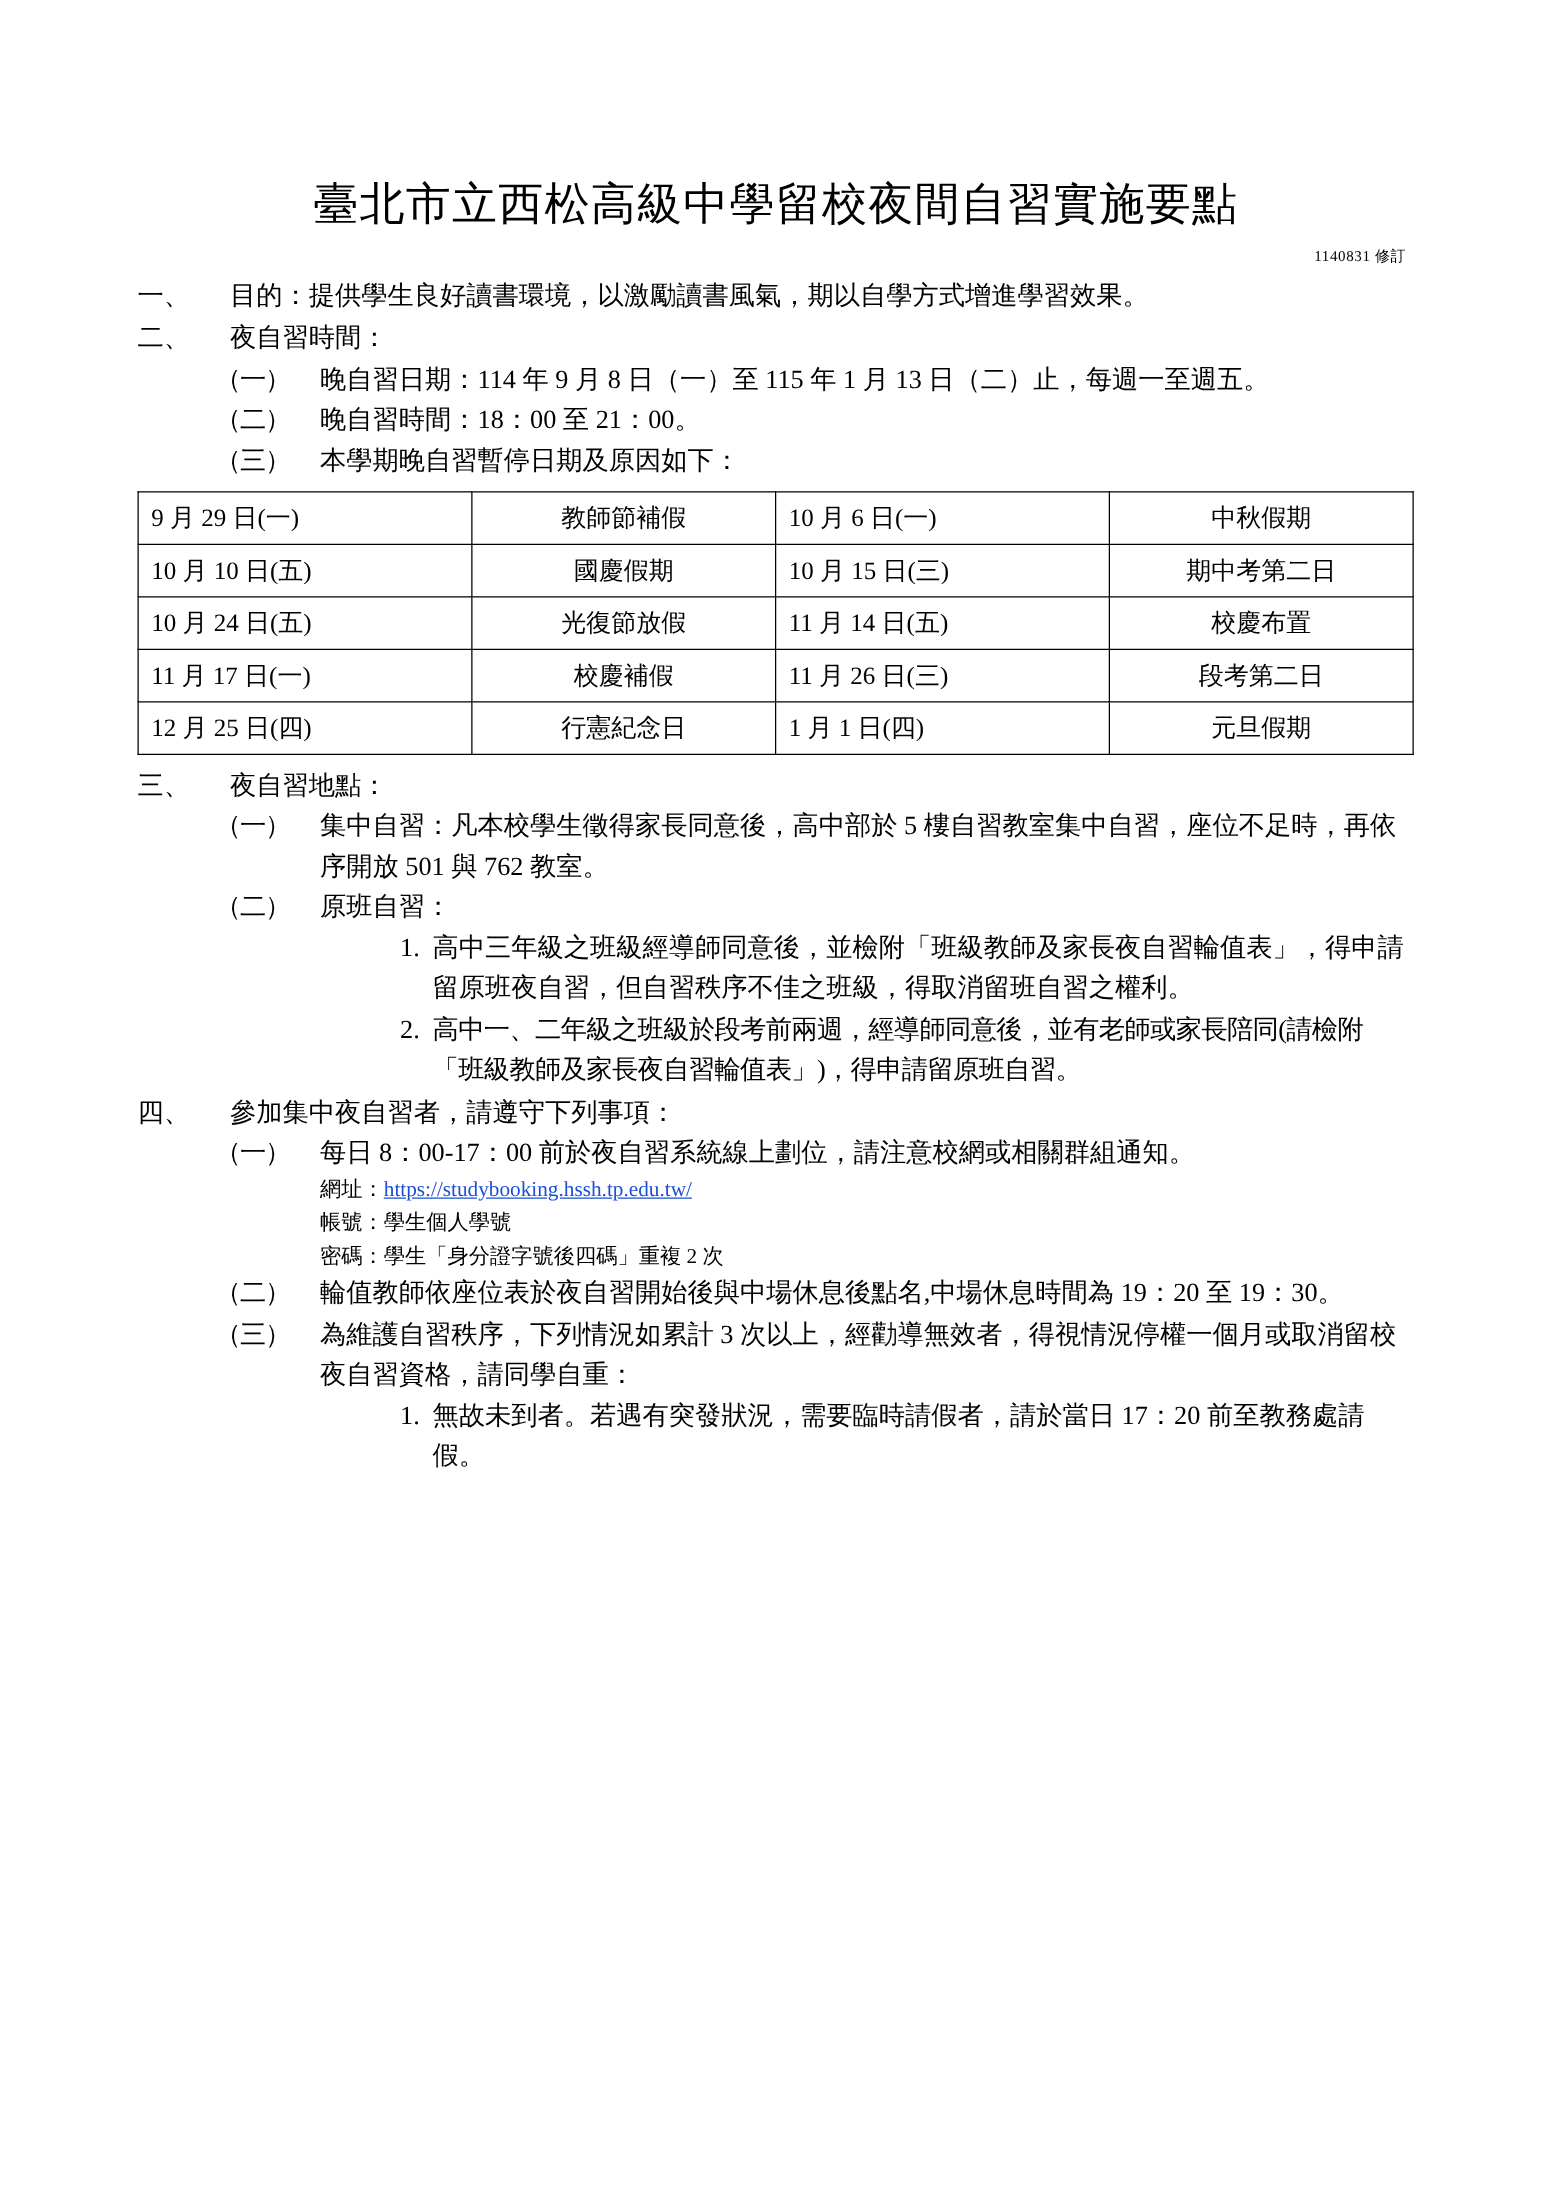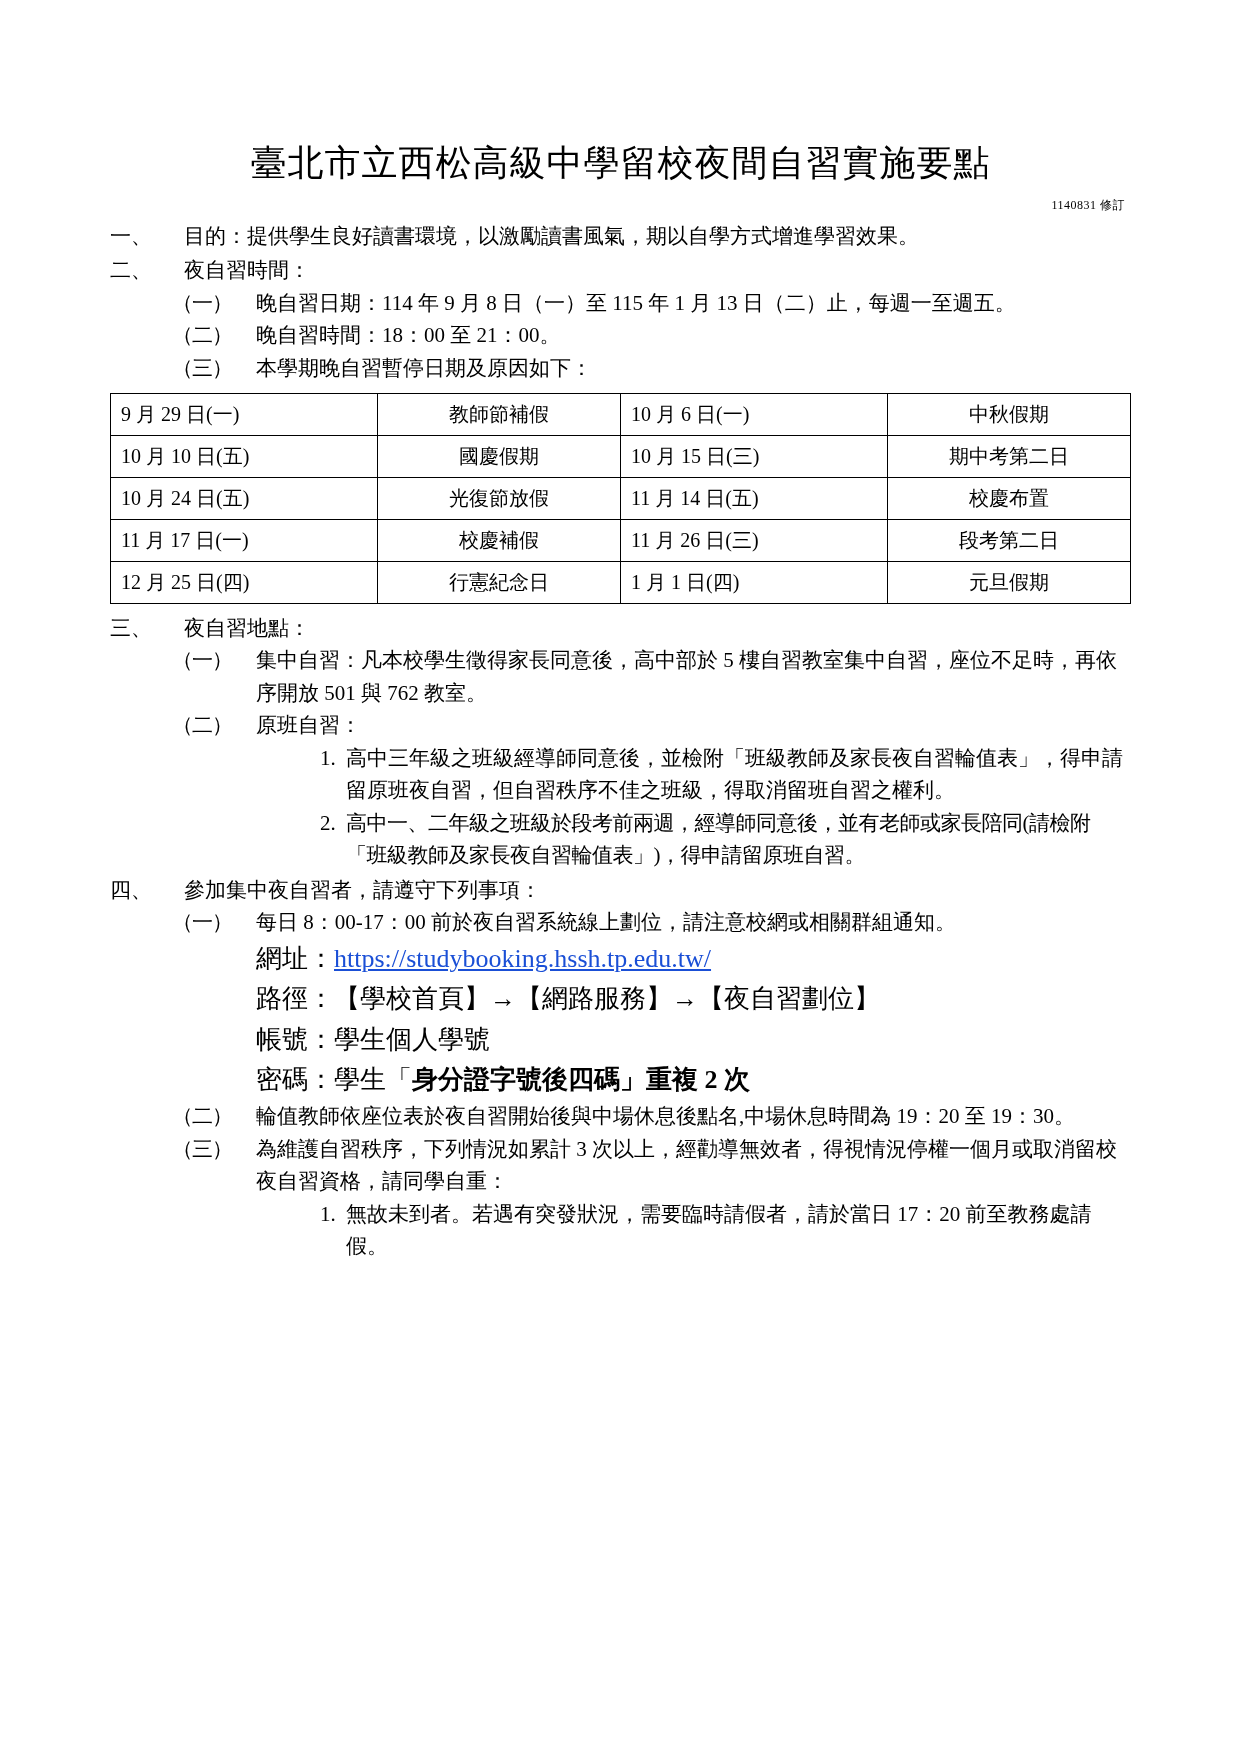--- a/index.html
+++ b/index.html
@@ -72,21 +72,21 @@
     margin-left: 210px;
   }
   .lvl3 .marker {
     width: 26px;
     flex: 0 0 26px;
   }
   .lvl3 .body {
     flex: 1;
   }
   .sub-line {
-    font-size: 26px;
+    font-size: 17px;
     line-height: 1.55;
     margin-left: 146px;
   }
   .indent-cont {
     margin-left: 146px;
   }
   table.holiday {
     border-collapse: collapse;
     width: 100%;
     margin: 8px 0 8px 0;
@@ -104,21 +104,21 @@
   }
   td.reason-cell {
     width: 180px;
     text-align: center;
   }
   a.link {
     color: #1a4fd6;
     text-decoration: underline;
   }
   .bold {
-    font-weight: bold;
+    font-weight: normal;
   }
   .tight {
     letter-spacing: -0.5px;
   }
 </style>
 </head>
 <body>
 
 <div class="page">
 
@@ -218,21 +218,20 @@
 
   <div class="lvl2">
     <span class="marker">（一）</span>
     <span class="body">每日 8：00-17：00 前於夜自習系統線上劃位，請注意校網或相關群組通知。</span>
   </div>
 
   <div class="indent-cont">
     <div class="sub-line" style="margin-left:0">
       <span>網址：</span><a class="link" href="#">https://studybooking.hssh.tp.edu.tw/</a>
     </div>
-    <div class="sub-line" style="margin-left:0">路徑：【學校首頁】→【網路服務】→【夜自習劃位】</div>
     <div class="sub-line" style="margin-left:0">帳號：學生個人學號</div>
     <div class="sub-line" style="margin-left:0">
       <span>密碼：學生「</span><span class="bold">身分證字號後四碼</span><span class="bold">」重複 2 次</span>
     </div>
   </div>
 
   <div class="lvl2">
     <span class="marker">（二）</span>
     <span class="body">輪值教師依座位表於夜自習開始後與中場休息後點名,中場休息時間為 19：20 至 19：30。</span>
   </div>

